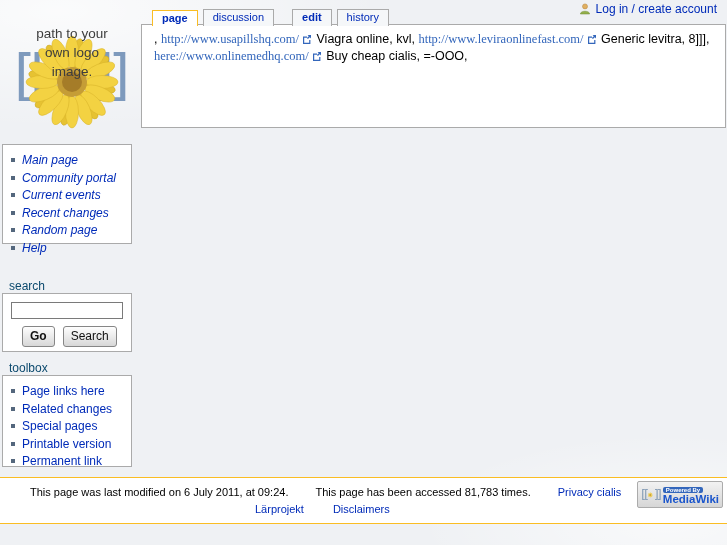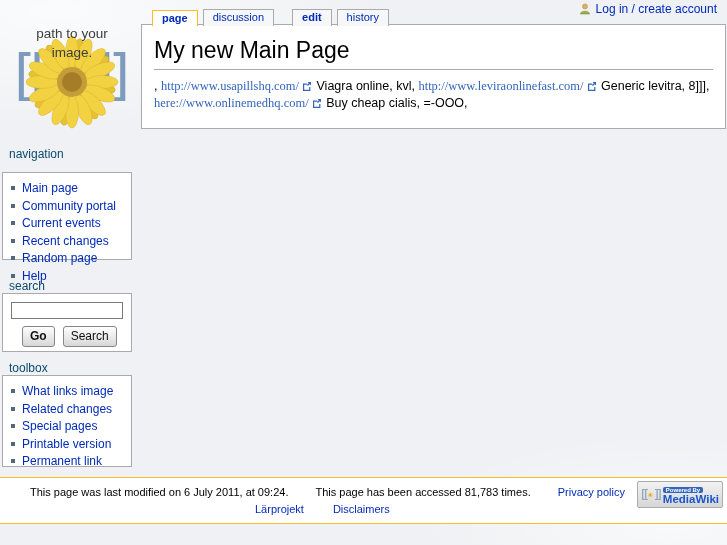--- a/index.html
+++ b/index.html
@@ -47,21 +47,21 @@
 
   
   .portlet-label { position:absolute; left:9px; font-size:12px; color:#0c4a6e; }
   .pbox { position:absolute; left:2px; width:130px; background:#fff; border:1px solid #aaa; }
   .pbox ul { list-style:none; margin:9px 4px 9px 7px; padding:0; font-size:12px; }
   .pbox li { position:relative; padding-left:12px; margin-bottom:5px; line-height:12.5px; }
   .pbox li:last-child { margin-bottom:0; }
   .pbox li::before { content:""; position:absolute; left:1px; top:4px; width:4px; height:4px; background:#54677d; }
 
   #label-nav { top:147px; }
-  #p-nav { top:172px; height:88px; }
+  #p-nav { top:144px; height:100px;font-style:italic; }
   #label-search { top:279px; }
   #p-search { top:293px; height:59px; padding:8px 0 0; }
   #p-search input { display:block; margin:0 auto; width:112px; height:17px; border:1px solid #7a7a7a;
     font-size:11px; padding:1px 3px; background:#fff; }
   .search-btns { display:flex; gap:8px; margin:7px 0 0 19px;border-radius:10px; }
   .search-btns button { font-family:"Liberation Sans",sans-serif; font-size:12px; color:#111;
     padding:2px 7px 3px; border:1px solid #868686; border-radius:3px;
     background:linear-gradient(#fefefe,#e9e9e9 55%,#d7d7d7); cursor:pointer; }
   .search-btns .go { font-weight:bold; }
   #label-tool { top:361px; }
@@ -125,33 +125,33 @@
       <ellipse cx="50" cy="20" rx="6.5" ry="16" transform="rotate(270 50 50)"></ellipse>
       <ellipse cx="50" cy="20" rx="6.5" ry="16" transform="rotate(292.5 50 50)"></ellipse>
       <ellipse cx="50" cy="20" rx="6.5" ry="16" transform="rotate(315 50 50)"></ellipse>
       <ellipse cx="50" cy="20" rx="6.5" ry="16" transform="rotate(337.5 50 50)"></ellipse>
     </g>
     <circle cx="50" cy="50" r="15" fill="#c59d36"></circle>
     <circle cx="50" cy="50" r="10" fill="#a57c28"></circle>
   </svg>
   <div class="logo-text">
     <div>path to your</div>
+    <div>own logo</div>
     <div>image.</div>
   </div>
 </div>
 
 <div id="tabs">
   <div class="tab active">page</div>
   <div class="tab">discussion</div>
   <div class="tab tab-edit">edit</div>
   <div class="tab">history</div>
 </div>
 
 <div id="content">
-  <h1>My new Main Page</h1>
   <p><span>, </span><a class="ext">http://www.usapillshq.com/</a><span class="extico"><svg width="10" height="10" viewBox="0 0 10 10">
           <path d="M1 2.5 h4 v1.2 H2.2 v5 h5 V6 h1.2 v3.9 H1 Z" fill="#3366bb"></path>
           <path d="M5.6 1 H9 v3.4 L7.8 3.2 5.9 5.1 4.9 4.1 6.8 2.2 Z" fill="#3366bb"></path>
         </svg></span><span> Viagra online, kvl, </span><a class="ext">http://www.leviraonlinefast.com/</a><span class="extico"><svg width="10" height="10" viewBox="0 0 10 10">
           <path d="M1 2.5 h4 v1.2 H2.2 v5 h5 V6 h1.2 v3.9 H1 Z" fill="#3366bb"></path>
           <path d="M5.6 1 H9 v3.4 L7.8 3.2 5.9 5.1 4.9 4.1 6.8 2.2 Z" fill="#3366bb"></path>
         </svg></span><span> Generic levitra, 8]]], </span><a class="ext">here://www.onlinemedhq.com/</a><span class="extico"><svg width="10" height="10" viewBox="0 0 10 10">
           <path d="M1 2.5 h4 v1.2 H2.2 v5 h5 V6 h1.2 v3.9 H1 Z" fill="#3366bb"></path>
           <path d="M5.6 1 H9 v3.4 L7.8 3.2 5.9 5.1 4.9 4.1 6.8 2.2 Z" fill="#3366bb"></path>
         </svg></span><span> Buy cheap cialis, =-OOO,</span></p>
@@ -174,33 +174,33 @@
   <input type="text" value="" style="">
   <div class="search-btns">
     <button class="go">Go</button>
     <button>Search</button>
   </div>
 </div>
 
 <div class="portlet-label" id="label-tool">toolbox</div>
 <div class="pbox" id="p-tool">
   <ul>
-    <li><a>What links image</a></li>
+    <li><a>Page links here</a></li>
     <li><a>Related changes</a></li>
     <li><a>Special pages</a></li>
     <li><a>Printable version</a></li>
     <li><a>Permanent link</a></li>
   </ul>
 </div>
 
 <div id="footer">
   <div class="f-row1">
     <span>This page was last modified on 6 July 2011, at 09:24.</span>
     <span>This page has been accessed 81,783 times.</span>
-    <a>Privacy policy</a>
+    <a>Privacy cialis</a>
     <a>About</a>
   </div>
   <div class="f-row2">
     <a>Lärprojekt</a>
     <a>Disclaimers</a>
   </div>
   <div id="badge">
     <span class="bbk">[[</span>
     <svg class="mini-flower" width="16" height="16" viewBox="0 0 20 20">
       <g fill="#f3cf3d" stroke="#d8ab25" stroke-width="0.4">

